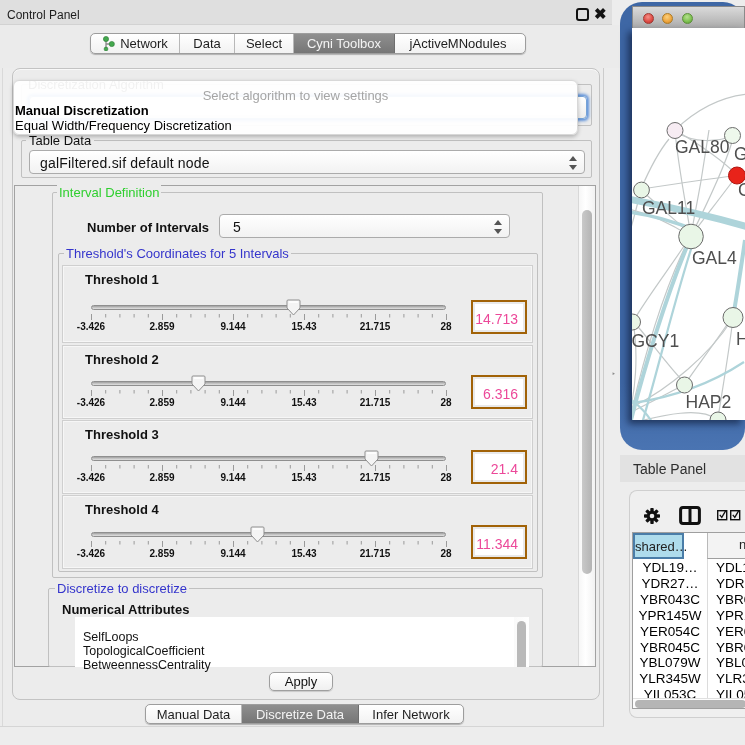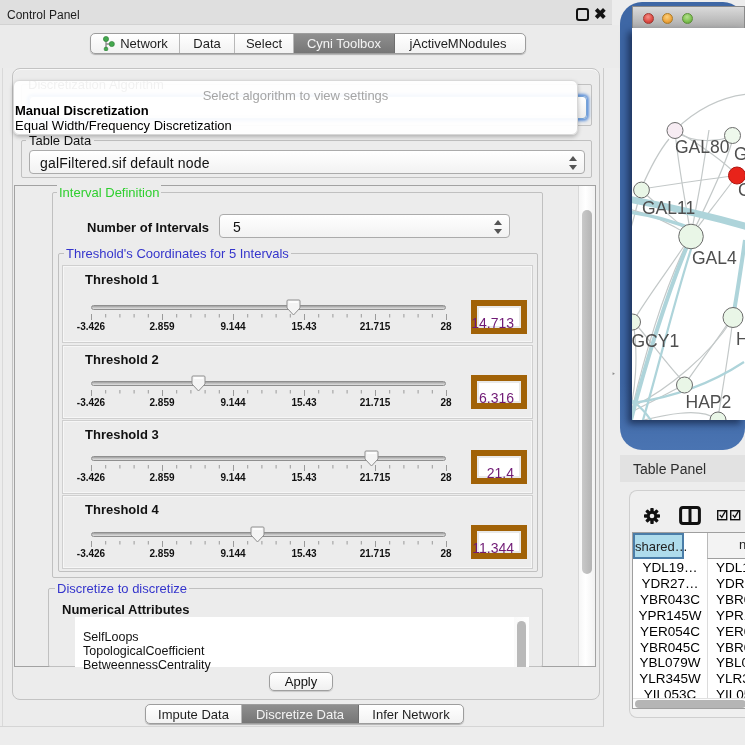--- a/index.html
+++ b/index.html
@@ -57,21 +57,21 @@
 #gthr-title { left:64px; top:246px; font-size:13px; color:#3535cc; background:#ececec; padding:0 2px; }
 
 .tpanel { left:62px; width:471px; background:#ececec; border:1px solid #cfcfcf; box-shadow:inset 0 0 0 1px #f6f6f6; }
 .tpanel .ttl { position:absolute; left:22px; top:6px; font-size:13px; font-weight:bold; color:#111; }
 .track { position:absolute; left:28px; width:355px; height:5px; background:linear-gradient(#9f9f9f,#d2d2d2 70%,#dedede); border:1px solid #8f8f8f; border-radius:3px; }
 .thumbp { position:absolute; width:15px; height:17px; }
 .thumbp svg { display:block; }
 .ticks { position:absolute; left:28px; width:356px; height:7px; }
 .tlabels { position:absolute; left:0; width:471px; height:12px; }
 .tlabels span { position:absolute; font-size:10px; font-weight:bold; color:#111; transform:translateX(-50%); }
-.vbox { position:absolute; left:408px; width:56px; height:34px; background:#fff; border:6px solid #a16207; box-shadow:inset 0 0 0 2px #e9e9e9; font-size:14px; color:#701a75; text-align:right; }
+.vbox { position:absolute; left:408px; width:56px; height:34px; background:#fff; border:2px solid #a16207; box-shadow:inset 0 0 0 2px #e9e9e9; font-size:14px; color:#ec4899; text-align:right; }
 .vbox span { position:absolute; right:7px; top:9px; }
 
 
 #gattr { left:48px; top:588px; width:495px; height:79px; }
 #gattr-title { left:55px; top:581px; font-size:13px; color:#3535cc; background:#ececec; padding:0 2px; }
 #lbl-numattr { left:62px; top:602px; font-size:13px; font-weight:bold; color:#111; }
 #attrlist { left:75px; top:617px; width:439px; height:50px; background:#ffffff; }
 #attrlist .it { position:absolute; left:8px; font-size:12.5px; color:#111; }
 #alsb { left:514px; top:617px; width:15px; height:50px; background:linear-gradient(90deg,#fafafa,#fff); overflow:hidden; }
 #alsb .thumb { position:absolute; left:3px; top:4px; width:9px; height:52px; background:#b9b9b9; border-radius:5px; }
@@ -374,21 +374,21 @@
   <div class="it" style="top:13px">SelfLoops</div>
   <div class="it" style="top:27px">TopologicalCoefficient</div>
   <div class="it" style="top:41px">BetweennessCentrality</div>
 </div>
 <div class="abs" id="alsb">
     <div class="thumb"></div>
   </div>
 
 <div class="abs" id="applybtn">Apply</div>
 <div class="abs seg" id="bottabs" style="height:20px">
-  <div class="s" style="width:96px">Impute Data</div>
+  <div class="s" style="width:96px">Manual Data</div>
   <div class="s sel" style="width:117px">Discretize Data</div>
   <div class="s" style="width:104px">Infer Network</div>
 </div>
 
 <div class="abs" id="popup">
   <div class="ph">Select algorithm to view settings</div>
   <div class="i1">Manual Discretization</div>
   <div class="i2">Equal Width/Frequency Discretization</div>
 </div>
 

